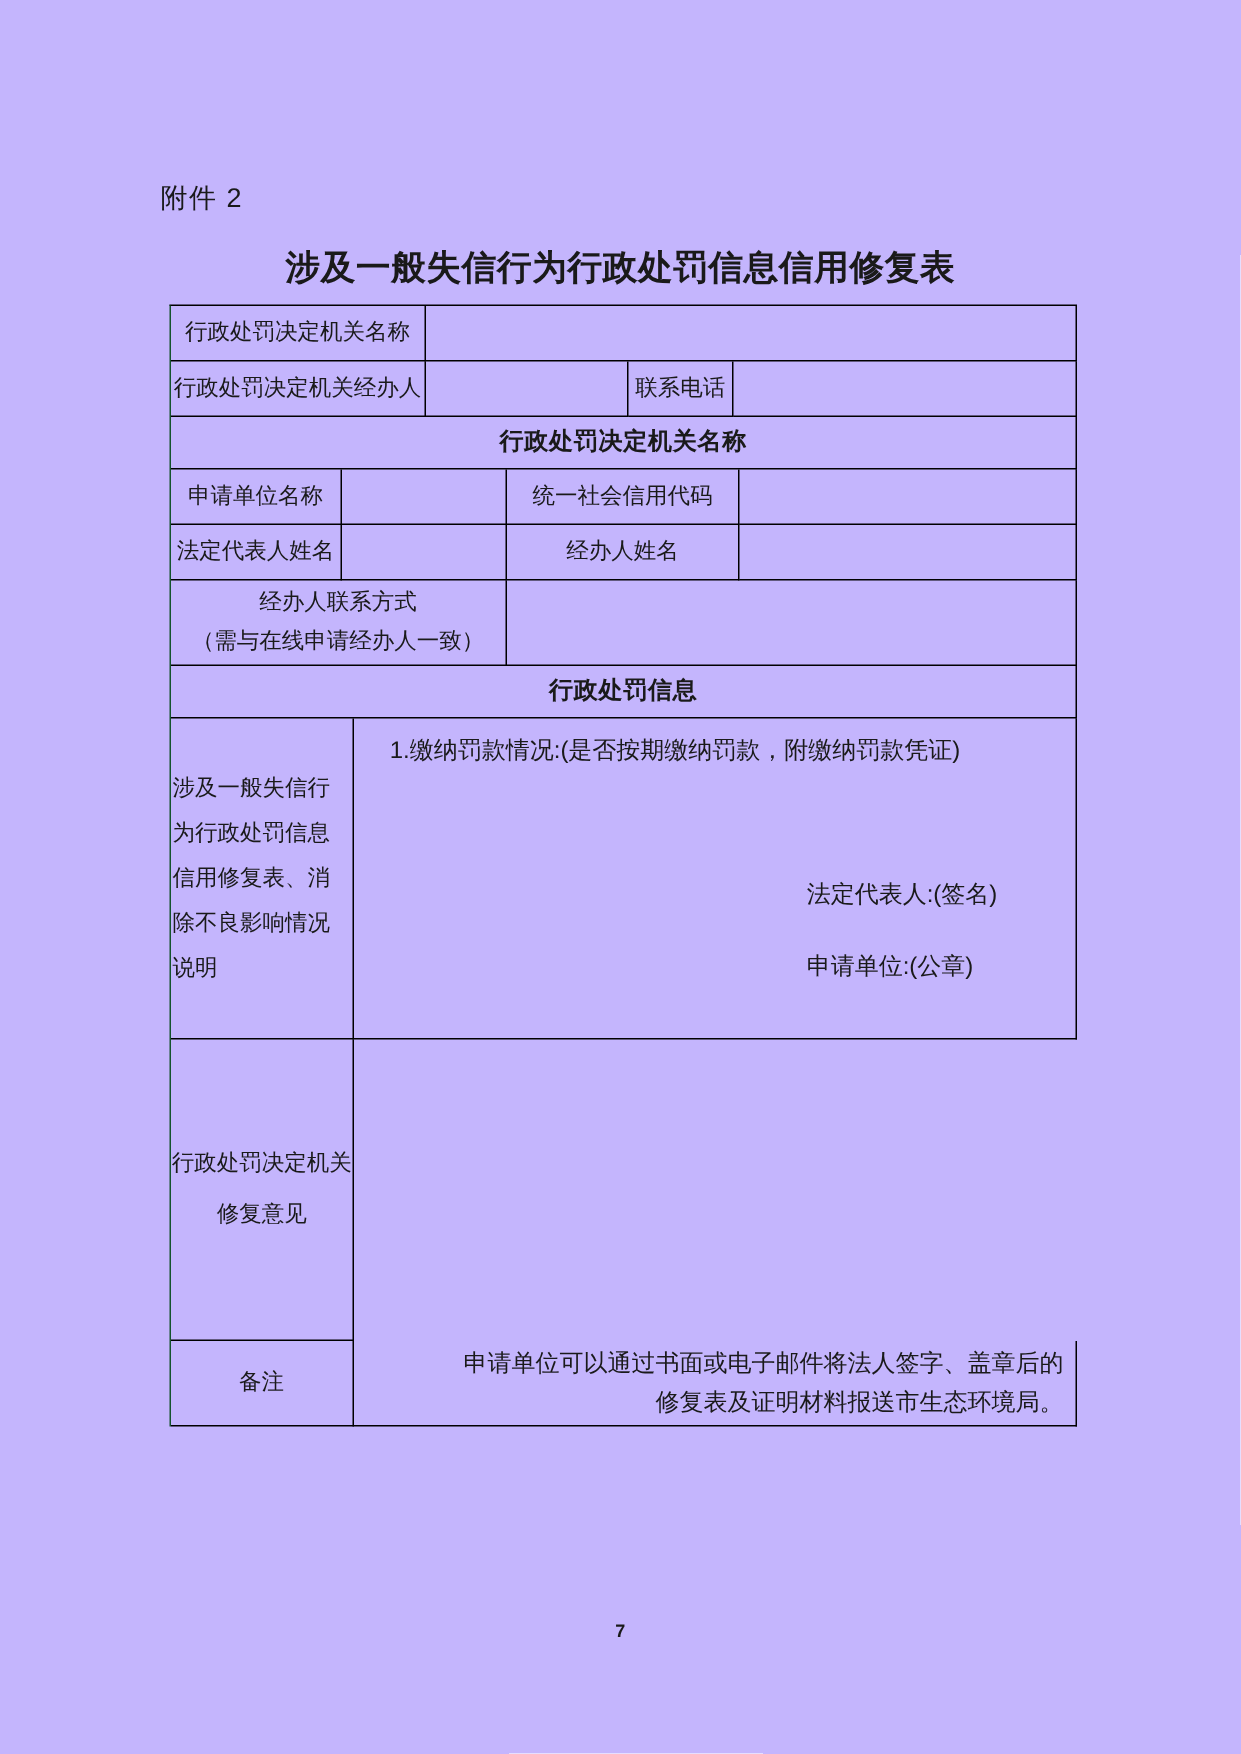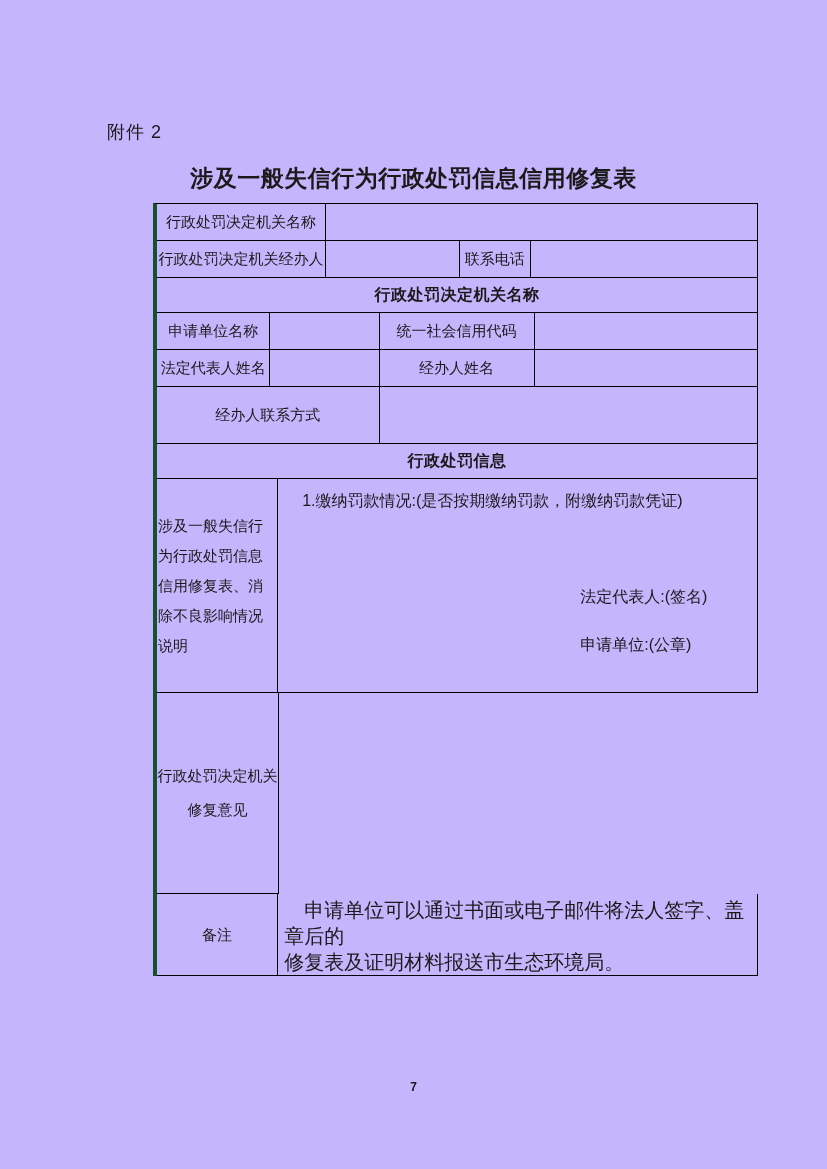--- a/index.html
+++ b/index.html
@@ -31,23 +31,22 @@
     font-size: 23px;
     font-weight: bold;
     letter-spacing: 0.5px;
   }
   .tbl {
     position: absolute;
     left: 113px;
     top: 203px;
     width: 605px;
     border-top: 1px solid #000;
-    border-left: 4px solid #14532d;
+    border-left: 1px solid #14532d;
     font-size: 15px;
-    margin-left: 40px;
   }
   .row { display: flex; width: 100%; }
   .c {
     border-right: 1px solid #000;
     border-bottom: 1px solid #000;
     display: flex;
     align-items: center;
     justify-content: center;
     text-align: center;
     line-height: 24px;
@@ -75,22 +74,22 @@
     width: 250px;
     height: 15px;
     border-bottom: 1px solid #1a1a1a;
     margin: 0 1px;
   }
   .remarks-text {
     white-space: pre-line;
     text-indent: 20px;
     line-height: 26px;
     padding: 3px 8px 0 6px;
-    font-size: 20px;
-    text-align: left;
+    font-size: 16px;
+    text-align: right;
     display: block;
   }
   .pagenum {
     position: absolute;
     left: 0;
     right: 0;
     top: 1080px;
     text-align: center;
     font-size: 12px;
     font-weight: bold;
@@ -143,20 +142,21 @@
     <div class="row h37">
       <div class="c w114">法定代表人姓名</div>
       <div class="c w110"></div>
       <div class="c w156">经办人姓名</div>
       <div class="c w225"></div>
     </div>
 
     <div class="row h57">
       <div class="c w224 col" style="line-height:26px;">
         <span>经办人联系方式</span>
+        <span>（需与在线申请经办人一致）</span>
       </div>
       <div class="c w381"></div>
     </div>
 
     <div class="row h35">
       <div class="c wfull hdr">行政处罚信息</div>
     </div>
 
 
     <div class="row h214">

